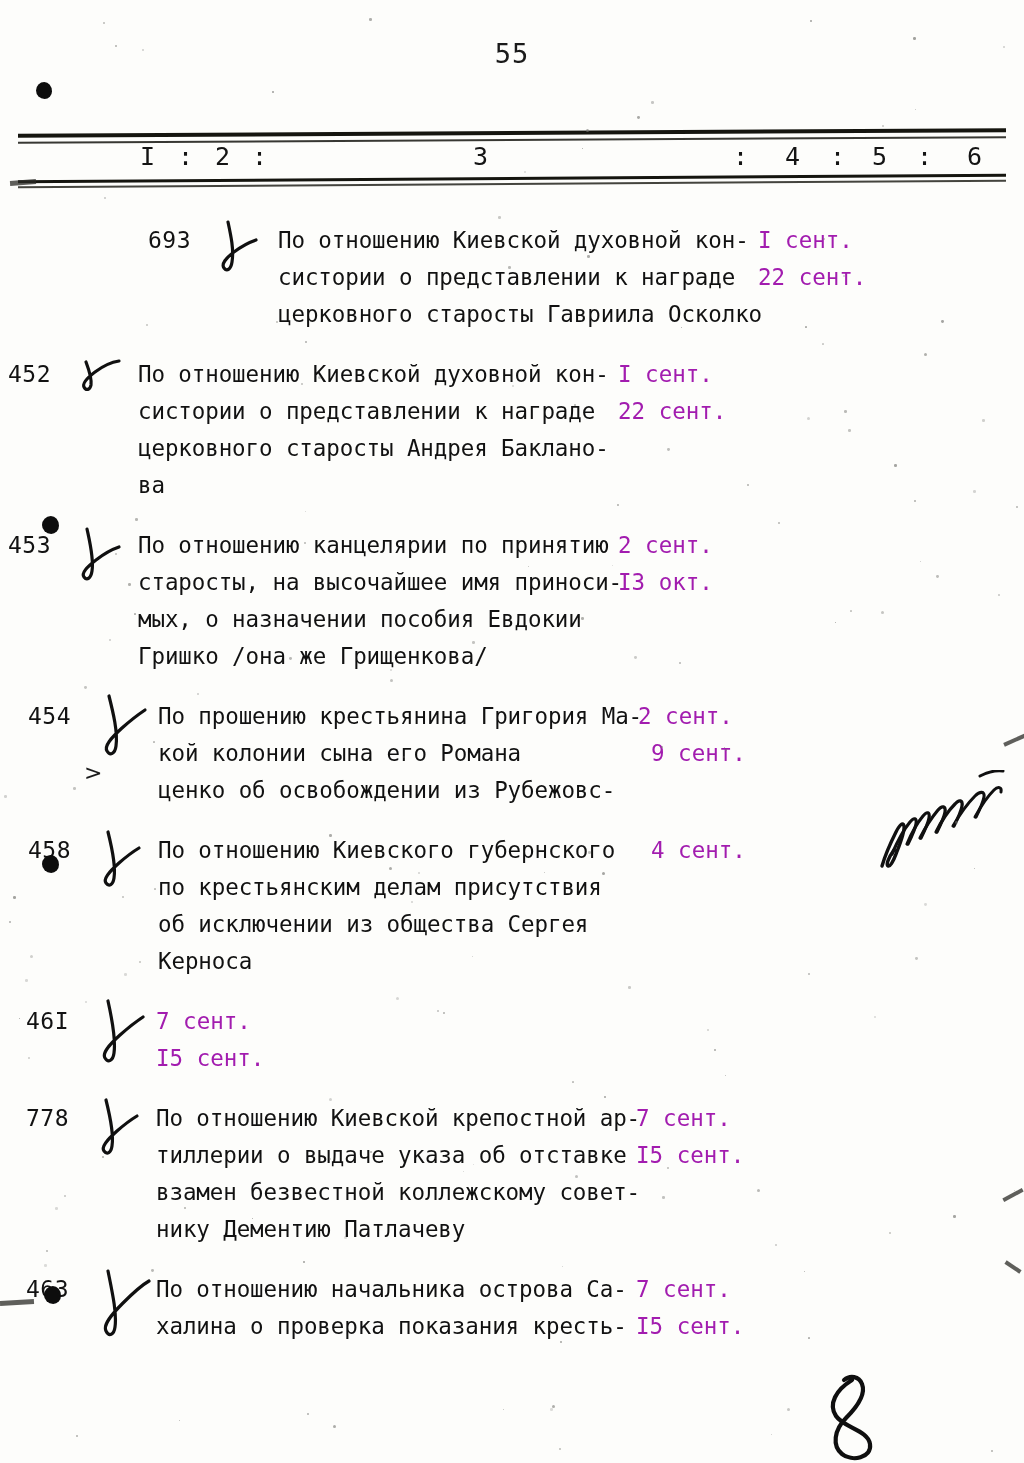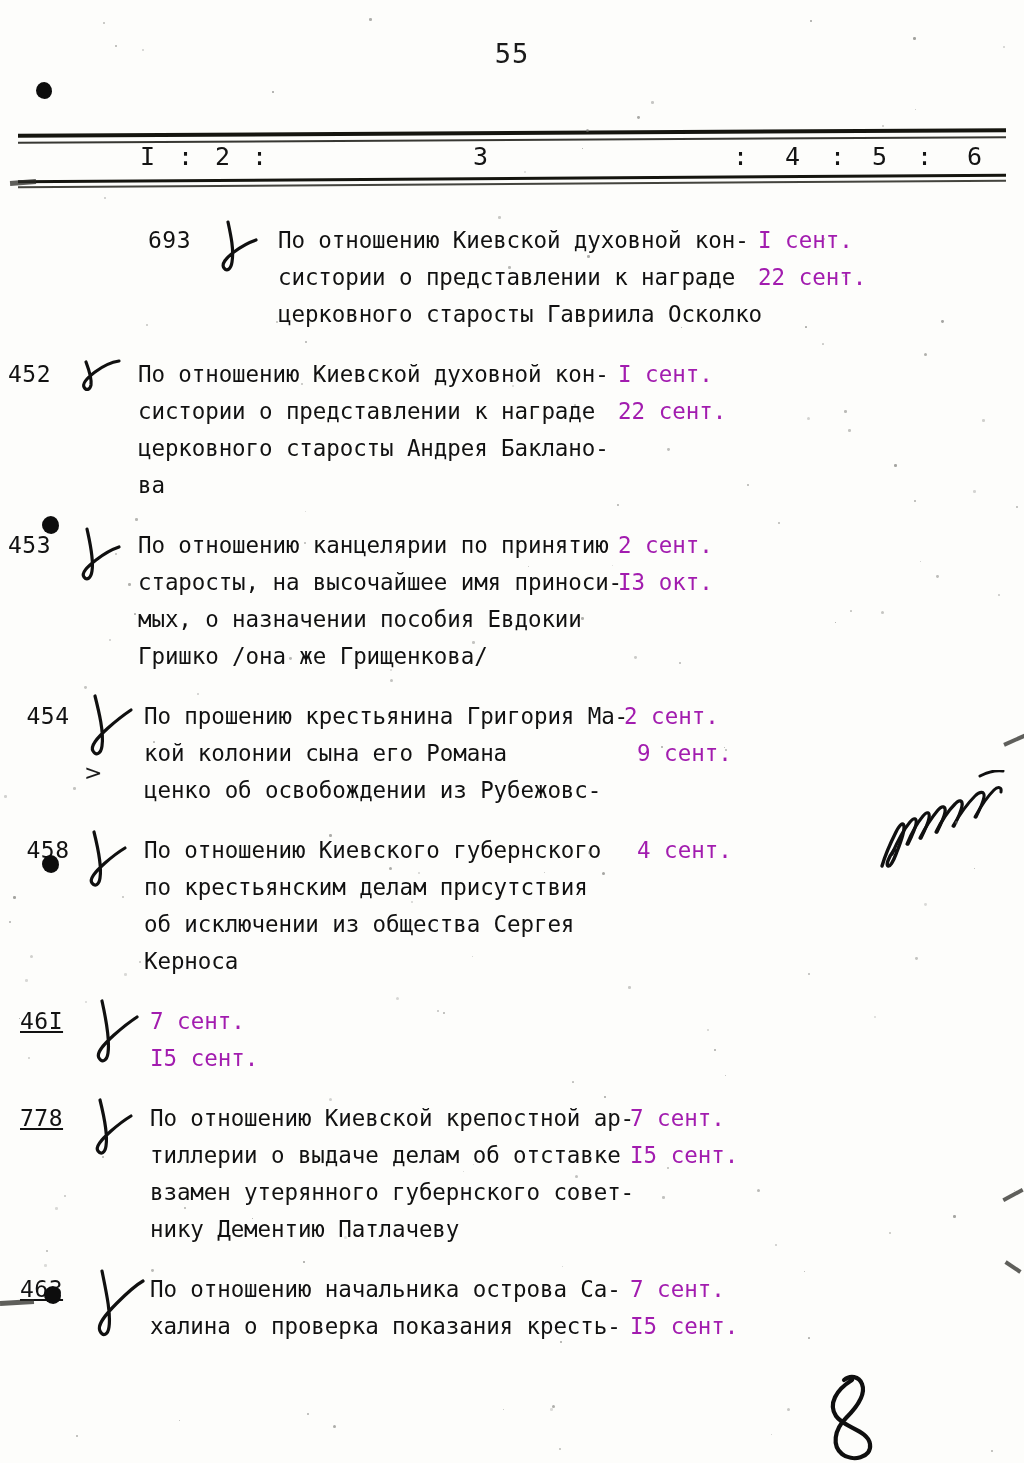--- a/index.html
+++ b/index.html
@@ -126,22 +126,22 @@
     font-size: 22.5px;
     line-height: 37px;
     color: #a21caf;
     white-space: pre;
   }
   .date-line { display: block; }
   .date-line.indent-1 { padding-left: 13px; }
 
   
   .nudge-r8  { margin-left: 8px; }
-  .nudge-r14 { margin-left: 14px; text-align: center; }
-  .nudge-r20 { margin-left: 20px; text-decoration: underline; }
+  .nudge-r14 { margin-left: 28px; }
+  .nudge-r20 { margin-left: 26px; }
 
   
   .blob {
     position: absolute;
     background: #0d0d0d;
     border-radius: 52% 48% 46% 54% / 50% 54% 46% 50%;
   }
   .smudge {
     position: absolute;
     background: #2a2a26;
@@ -250,21 +250,21 @@
         </div>
         <div class="col-dates"><span class="date-line">7 сент.</span><span class="date-line">I5 сент.</span></div>
       </div>
       <div class="entry">
         <div class="col-num nudge-r20">778</div>
         <div class="col-tick">
           <svg class="tick-svg" width="58" height="78" viewBox="0 0 58 78" aria-hidden="true">
             <path d="M10,4 C14,20 18,38 16,50 C15,57 11,59 8,55 C5,51 11,44 21,35 C29,28 36,23 41,20" fill="none" stroke="#101010" stroke-width="3.2" stroke-linecap="round" stroke-linejoin="round"></path>
           </svg>
         </div>
-        <div class="col-desc"><div>По отношению Киевской крепостной ар-</div><div>тиллерии о выдаче делам об отставке</div><div>взамен утерянного губернского совет-</div><div>нику Дементию Патлачеву</div></div>
+        <div class="col-desc"><div>По отношению Киевской крепостной ар-</div><div>тиллерии о выдаче указа об отставке</div><div>взамен безвестной коллежскому совет-</div><div>нику Дементию Патлачеву</div></div>
         <div class="col-dates"><span class="date-line">7 сент.</span><span class="date-line">I5 сент.</span></div>
       </div>
       <div class="entry">
         <div class="col-num nudge-r20">463</div>
         <div class="col-tick">
           <svg class="tick-svg" width="58" height="78" viewBox="0 0 58 78" aria-hidden="true">
             <path d="M12,4 C16,24 21,46 19,60 C18,68 13,70 10,64 C7,58 15,48 27,36 C37,26 46,18 53,14" fill="none" stroke="#101010" stroke-width="3.2" stroke-linecap="round" stroke-linejoin="round"></path>
           </svg>
         </div>
         <div class="col-desc"><div>По отношению начальника острова Са-</div><div>халина о проверка показания кресть-</div></div>

